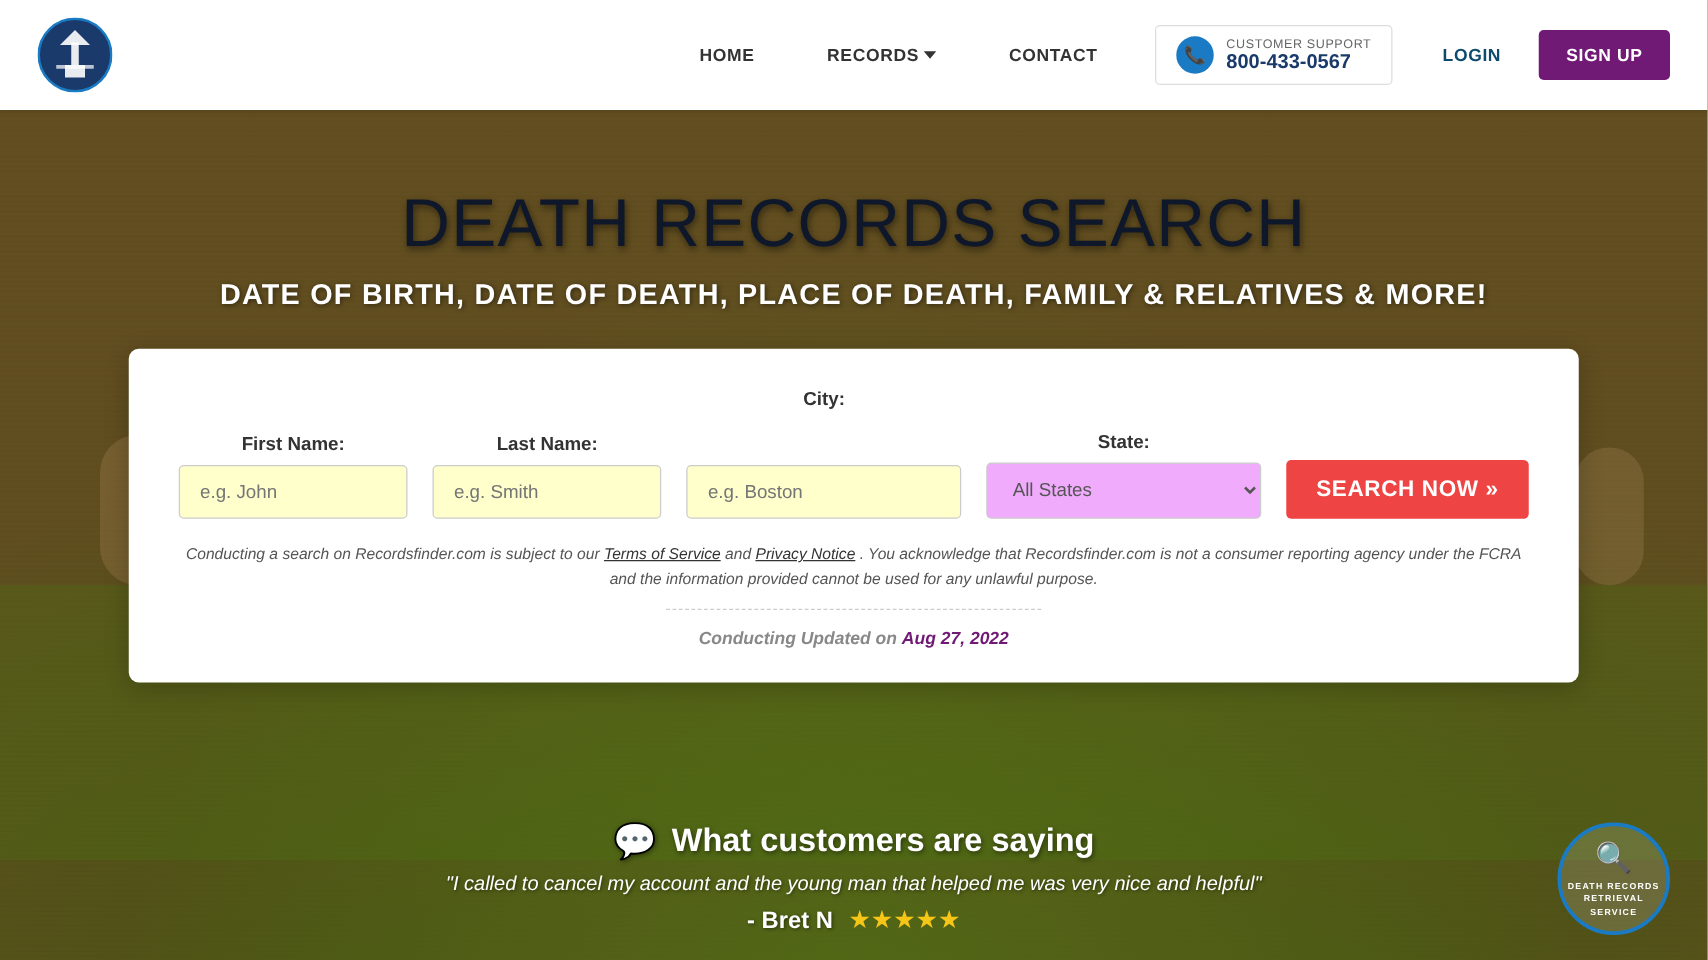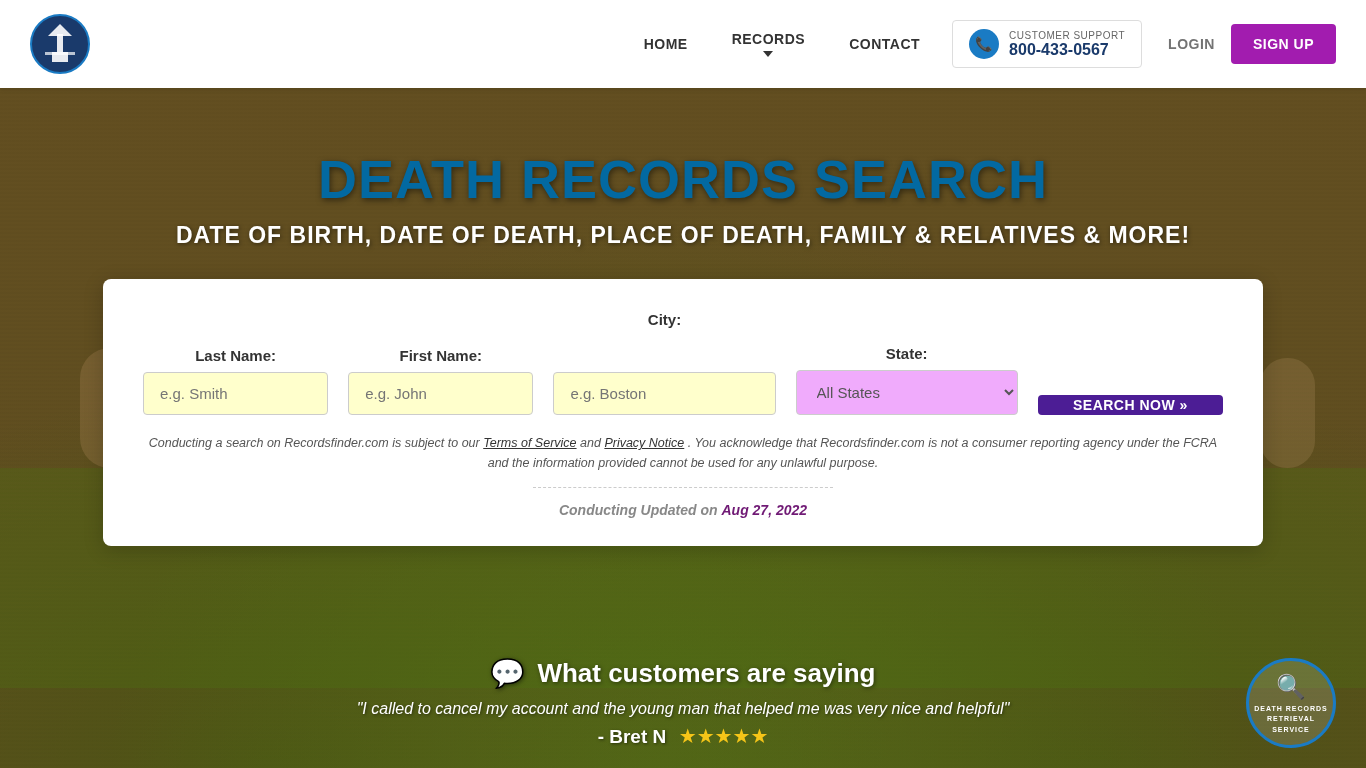--- a/index.html
+++ b/index.html
@@ -32,35 +32,34 @@
       color: #1a3a6b;
     }
     .logo-text span {
       color: #1a7bc4;
       font-weight: 900;
     }
     .nav {
       display: flex;
       align-items: center;
       margin-left: auto;
-      gap: 0;
+      gap: 14px;
     }
     .nav-link {
       font-size: 14px;
       font-weight: 700;
       color: #333;
       text-decoration: none;
       padding: 0 22px;
       letter-spacing: 0.5px;
     }
     .records-link {
       display: flex;
       align-items: center;
       gap: 4px;
-      flex-direction: column;
     }
     .chevron-down {
       display: inline-block;
       width: 0;
       height: 0;
       border-left: 5px solid transparent;
       border-right: 5px solid transparent;
       border-top: 6px solid #333;
     }
     .support-block {
@@ -94,27 +93,27 @@
       letter-spacing: 0.5px;
     }
     .support-number {
       font-size: 16px;
       font-weight: 700;
       color: #1a3a6b;
     }
     .login-btn {
       font-size: 14px;
       font-weight: 700;
-      color: #737373;
+      color: #0c4a6e;
       text-decoration: none;
       padding: 0 16px;
       letter-spacing: 0.5px;
     }
     .signup-btn {
-      background: #a21caf;
+      background: #701a75;
       color: #fff;
       font-size: 14px;
       font-weight: 700;
       padding: 12px 22px;
       border: none;
       border-radius: 4px;
       cursor: pointer;
       letter-spacing: 0.5px;
       text-transform: uppercase;
     }
@@ -151,22 +150,22 @@
         radial-gradient(ellipse at 80% 100%, rgba(60,90,10,0.5) 0%, transparent 40%);
     }
     .hero-content {
       position: relative;
       z-index: 2;
       text-align: center;
       padding-top: 60px;
     }
     .hero-title {
       font-size: 54px;
-      font-weight: 700;
-      color: #0369a1;
+      font-weight: 400;
+      color: #0f172a;
       text-shadow: 1px 2px 6px rgba(0,0,0,0.5);
       letter-spacing: 1px;
       text-transform: uppercase;
     }
     .hero-subtitle {
       font-size: 23px;
       font-weight: 700;
       color: #fff;
       margin-top: 12px;
       letter-spacing: 1px;
@@ -216,25 +215,25 @@
       padding: 12px 16px;
       border: 1px solid #ccc;
       border-radius: 4px;
       font-size: 15px;
       background: #f0abfc;
       color: #555;
       width: 100%;
       cursor: pointer;
     }
     .search-now-btn {
-      background: #4c1d95;
-      color: #fff;
-      font-size: 14px;
+      background: #ef4444;
+      color: #fff;
+      font-size: 18px;
       font-weight: 900;
-      padding: 2px 24px;
+      padding: 13px 24px;
       border: none;
       border-radius: 4px;
       cursor: pointer;
       width: 100%;
       letter-spacing: 0.5px;
       text-transform: uppercase;
       white-space: nowrap;
     }
 
     .disclaimer {
@@ -426,28 +425,28 @@
     <circle cx="420" cy="370" r="8" fill="#fff" opacity="0.4"></circle>
   </svg>
 
   <div class="hero-content">
     <h1 class="hero-title">DEATH RECORDS SEARCH</h1>
     <p class="hero-subtitle">DATE OF BIRTH, DATE OF DEATH, PLACE OF DEATH, FAMILY &amp; RELATIVES &amp; MORE!</p>
 
     <div class="search-box">
       <div class="search-fields">
 
+        <div class="field-group firstname">
+          <label>First Name:</label>
+          <input class="search-input" type="text" placeholder="e.g. John" style="">
+        </div>
+
         <div class="field-group lastname">
           <label>Last Name:</label>
           <input class="search-input" type="text" placeholder="e.g. Smith" style="">
-        </div>
-
-        <div class="field-group firstname">
-          <label>First Name:</label>
-          <input class="search-input" type="text" placeholder="e.g. John" style="">
         </div>
 
         <div class="field-group city">
           <label>City:</label>
           <input class="search-input" type="text" placeholder="e.g. Boston" style="">
         </div>
 
         <div class="field-group state">
           <label>State:</label>
           <select class="state-select" id="state-select">

